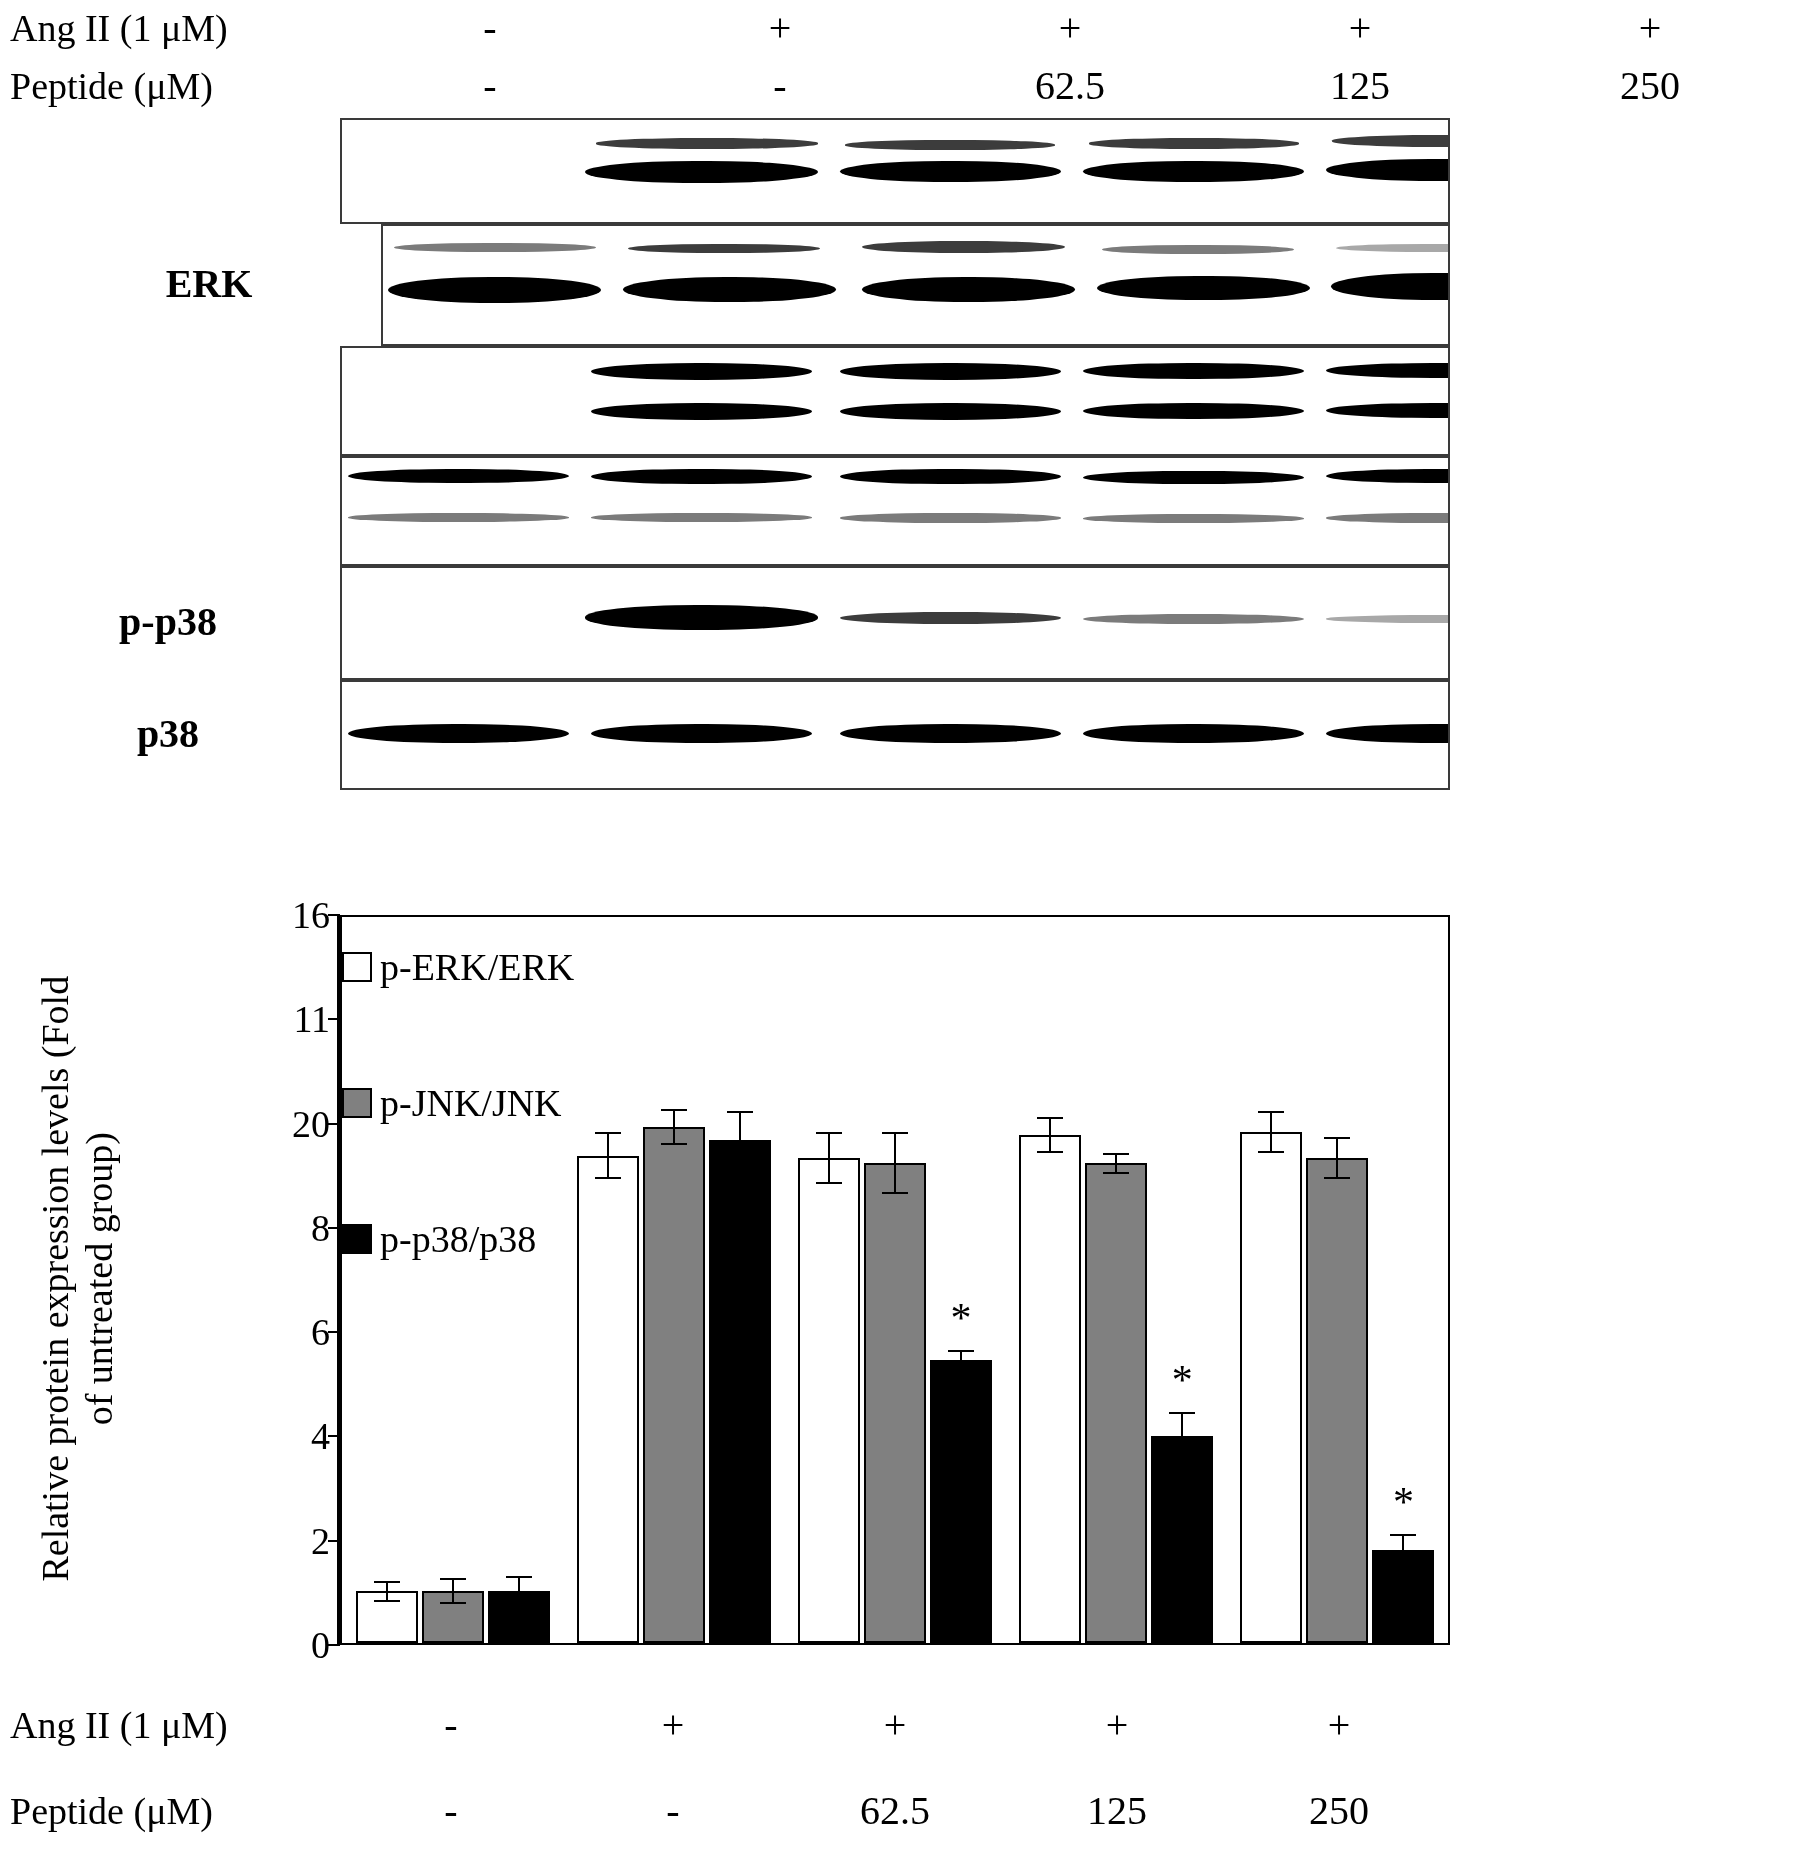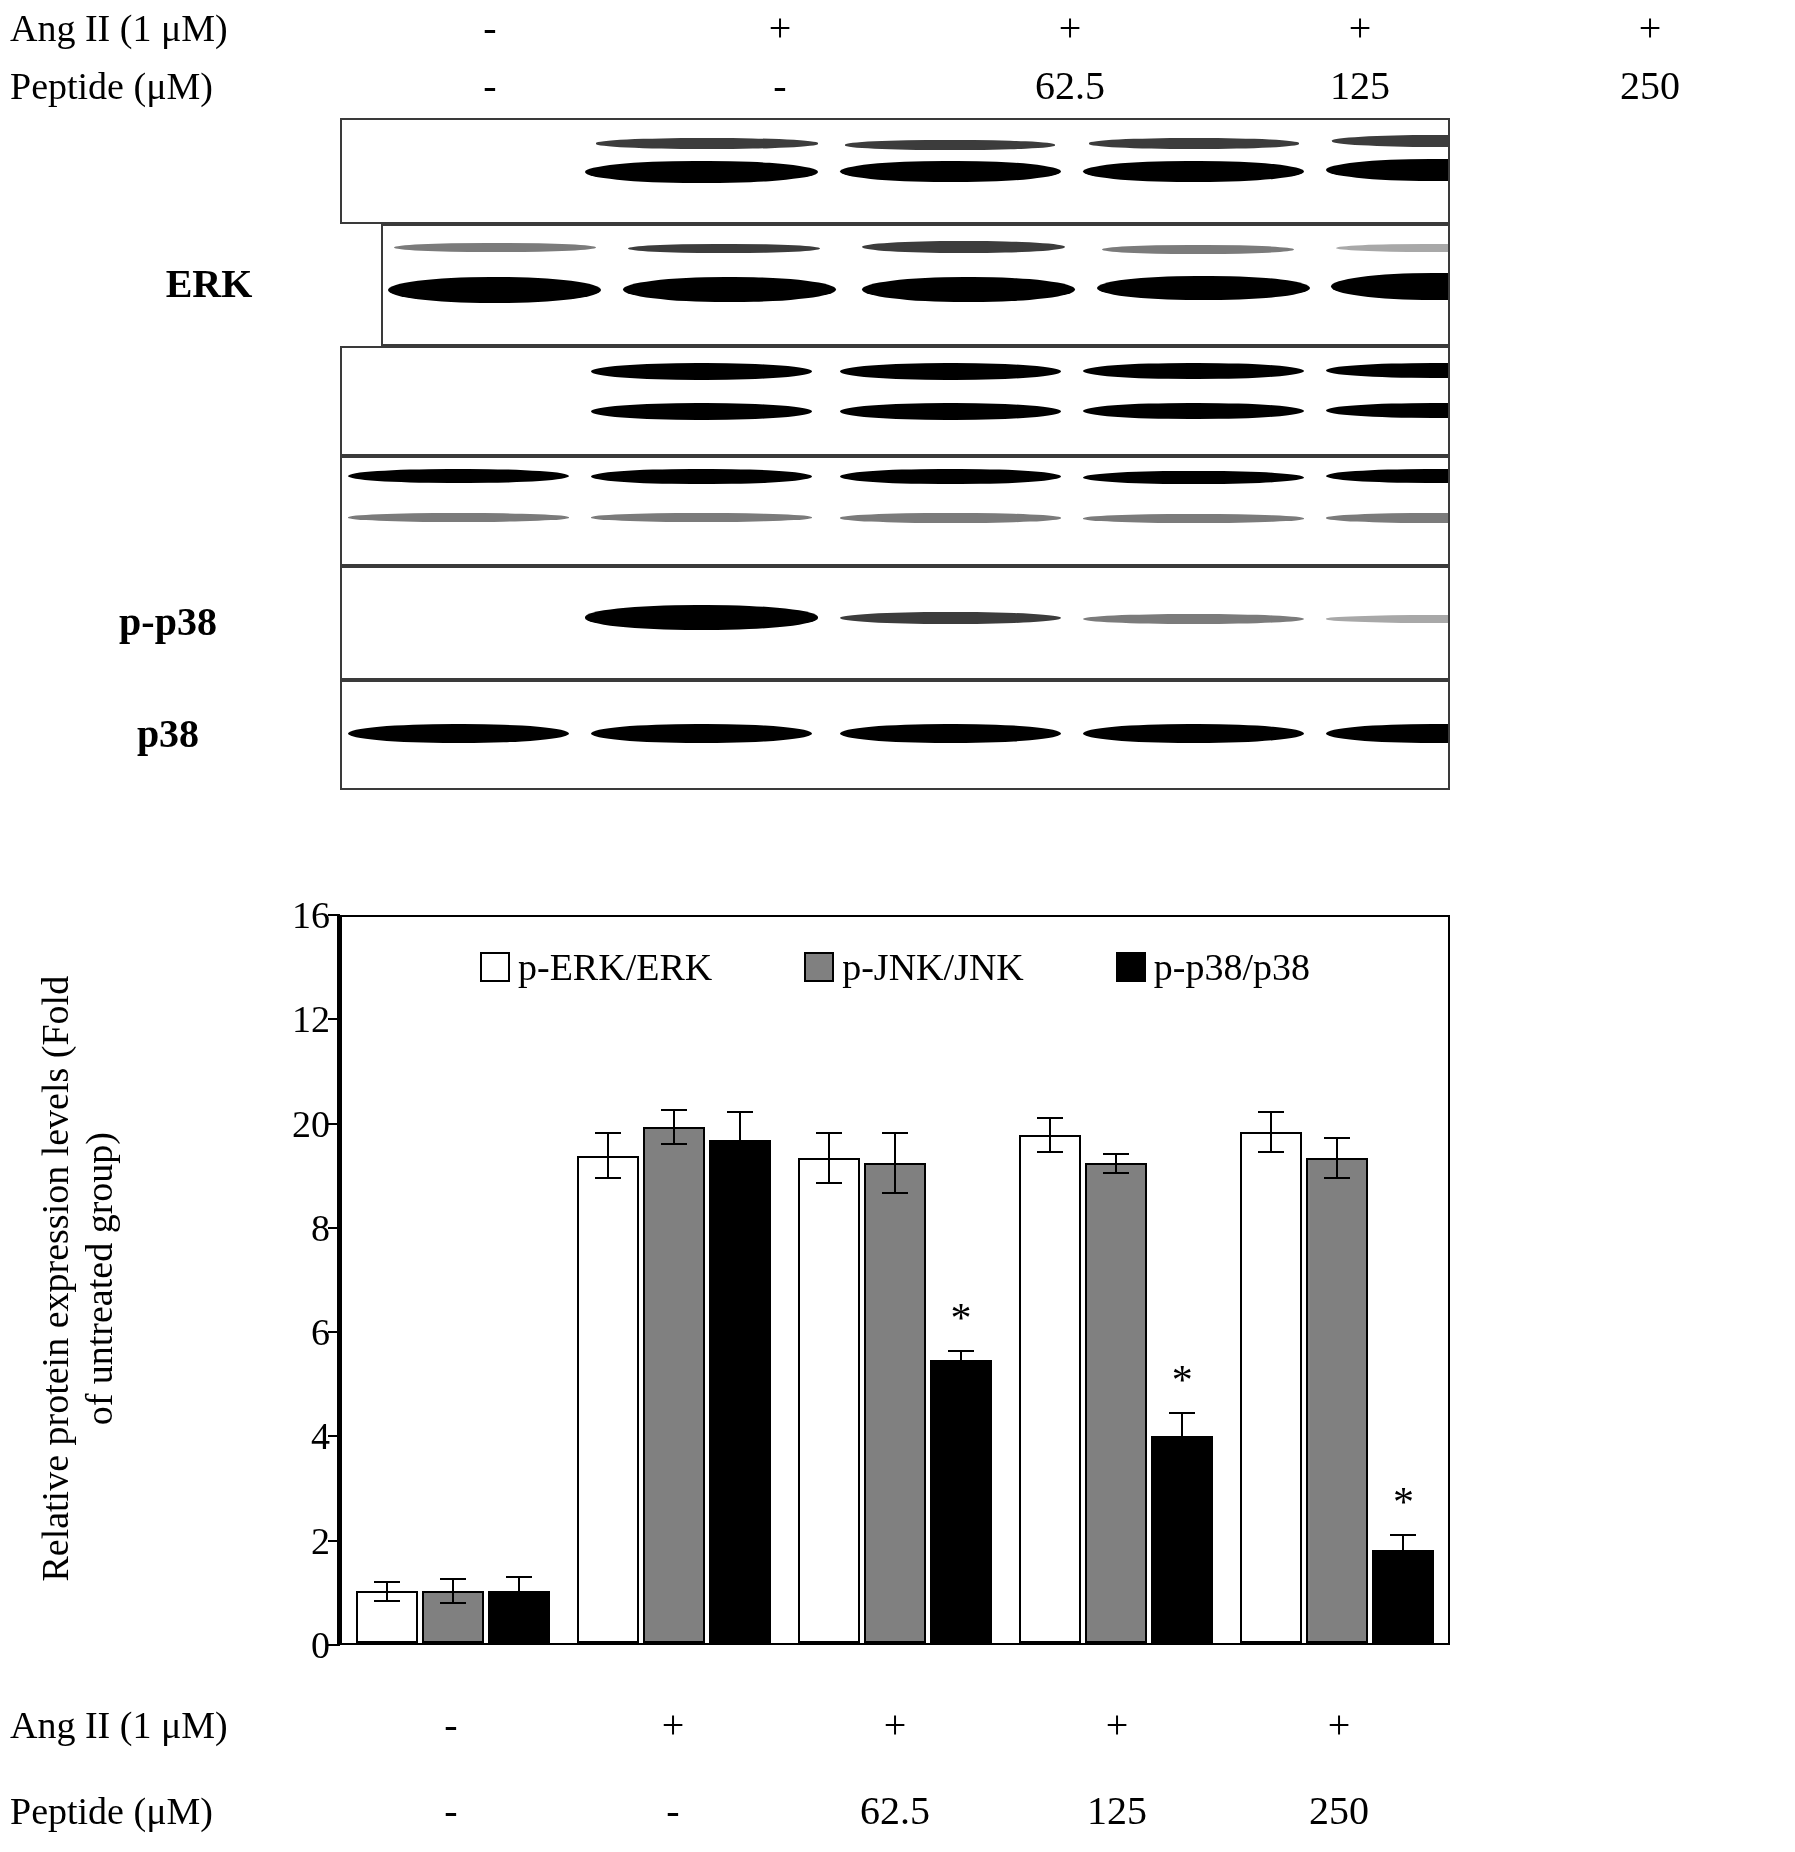--- a/index.html
+++ b/index.html
@@ -173,20 +173,21 @@
   }
 
   
   .legend{
     position:absolute;
     top:28px; left:0; right:0;
     display:flex;
     justify-content:center;
     gap:92px;
     font-size:38px;
+    flex-direction:column;
   }
   .legend-item{display:flex;align-items:center;gap:8px;}
   .swatch{width:30px;height:30px;border:2px solid #000;box-sizing:border-box;}
   .swatch.white{background:#fff;}
   .swatch.gray{background:#808080;}
   .swatch.black{background:#000;}
 
   
   .bottom-conditions{
     position:absolute;
@@ -322,21 +323,21 @@
 
 <div class="chart-wrap">
   <div class="y-title">
     <span>Relative protein expression levels (Fold of untreated group)</span>
   </div>
 
   <div class="y-axis">
     <div class="axis-line"></div>
     <div class="ytick" style="top:0%">16</div>
     <div class="ytickmark" style="top:0%"></div>
-    <div class="ytick" style="top:14.28%">12</div>
+    <div class="ytick" style="top:14.28%">11</div>
     <div class="ytickmark" style="top:14.28%"></div>
     <div class="ytick" style="top:28.57%">20</div>
     <div class="ytickmark" style="top:28.57%"></div>
     <div class="ytick" style="top:42.85%">8</div>
     <div class="ytickmark" style="top:42.85%"></div>
     <div class="ytick" style="top:57.14%">6</div>
     <div class="ytickmark" style="top:57.14%"></div>
     <div class="ytick" style="top:71.42%">4</div>
     <div class="ytickmark" style="top:71.42%"></div>
     <div class="ytick" style="top:85.71%">2</div>

